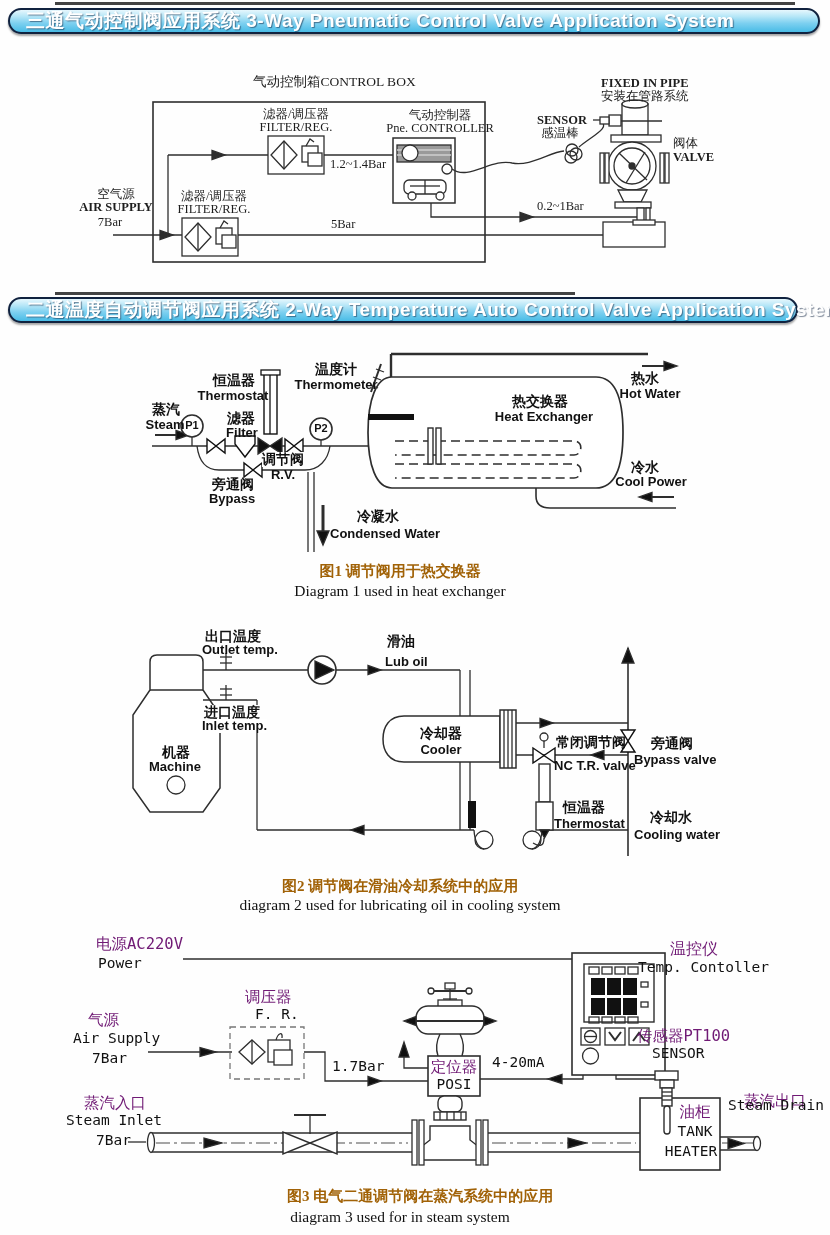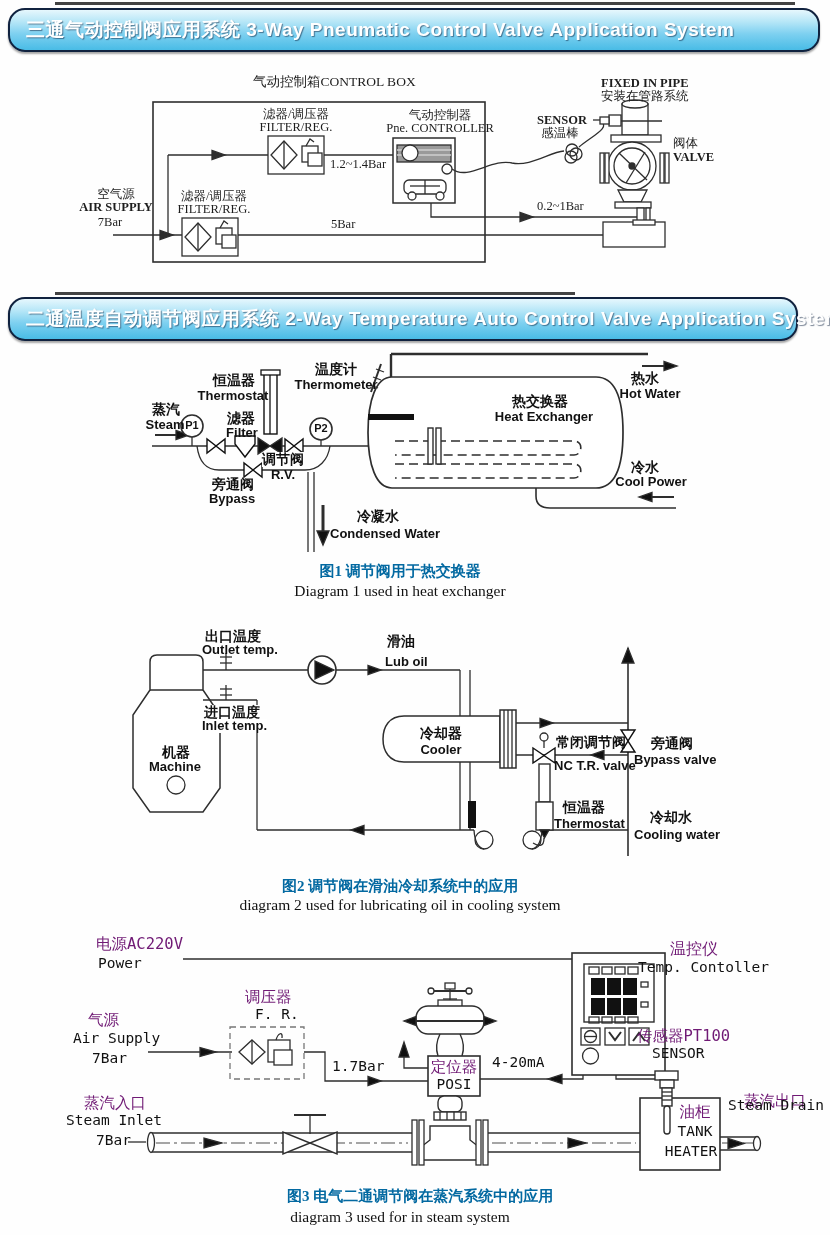--- a/index.html
+++ b/index.html
@@ -1,33 +1,33 @@
 <!DOCTYPE html>
 <html><head>
 <meta charset="utf-8">
 <style>
   html,body{margin:0;padding:0;background:#e9e9e9;}
   #page{position:relative;width:830px;height:1235px;background:#fefefe;margin:0 auto;overflow:hidden;
         font-family:"Liberation Sans",sans-serif;color:#222;}
-  .hdr{position:absolute;left:8px;height:44px;border:2px solid #10223f;border-radius:17px;
+  .hdr{position:absolute;left:8px;height:26px;border:2px solid #10223f;border-radius:17px;
        background:linear-gradient(180deg,#e6f7fd 0%,#b5e6f7 30%,#7dd0f0 60%,#49bce6 100%);
        display:flex;align-items:center;padding-left:16px;box-sizing:border-box;
        box-shadow:0 2px 2px rgba(0,0,0,0.35);}
   .hdr span{font-weight:bold;font-size:19px;color:#fff;letter-spacing:.5px;white-space:nowrap;
        text-shadow:1px 1px 1px rgba(20,40,70,.55);}
   .scanline{position:absolute;background:#141414;opacity:.8;}
   .lb{position:absolute;white-space:nowrap;line-height:1.05;}
   .ctr{transform:translateX(-50%);}
   .s1{font-family:"Liberation Serif",serif;font-size:12.5px;color:#1d1d1d;}
   .s1b{font-family:"Liberation Serif",serif;font-size:12.5px;font-weight:bold;color:#1d1d1d;}
   .dzh{font-size:14px;font-weight:bold;color:#111;}
   .den{font-size:13px;font-weight:bold;color:#111;}
   .m3{font-family:"DejaVu Sans Mono",monospace;font-size:14.5px;color:#111;}
   .m3b{font-family:"DejaVu Sans Mono",monospace;font-size:15.5px;color:#701a75;}
-  .capzh{font-family:"Liberation Serif",serif;font-size:15px;font-weight:bold;color:#0369a1;}
+  .capzh{font-family:"Liberation Serif",serif;font-size:15px;font-weight:bold;color:#a16207;}
   .capen{font-family:"Liberation Serif",serif;font-size:15.5px;color:#111;}
   .pg{font-size:11px;font-weight:bold;color:#111;transform:translate(-50%,-50%);}
   svg{position:absolute;left:0;top:0;}
 </style>
 </head>
 <body>
 
 <div id="page">
 
   <div class="scanline" style="left:55px;top:2px;width:740px;height:3px;"></div>

